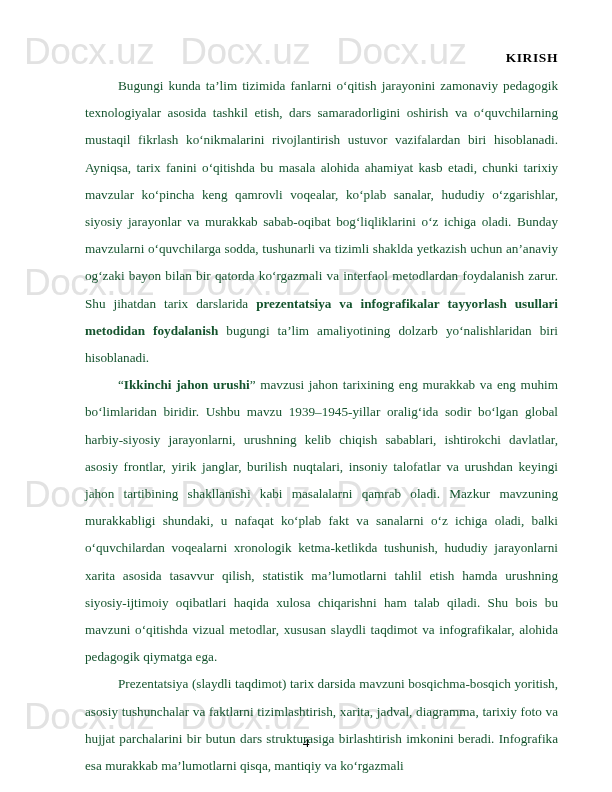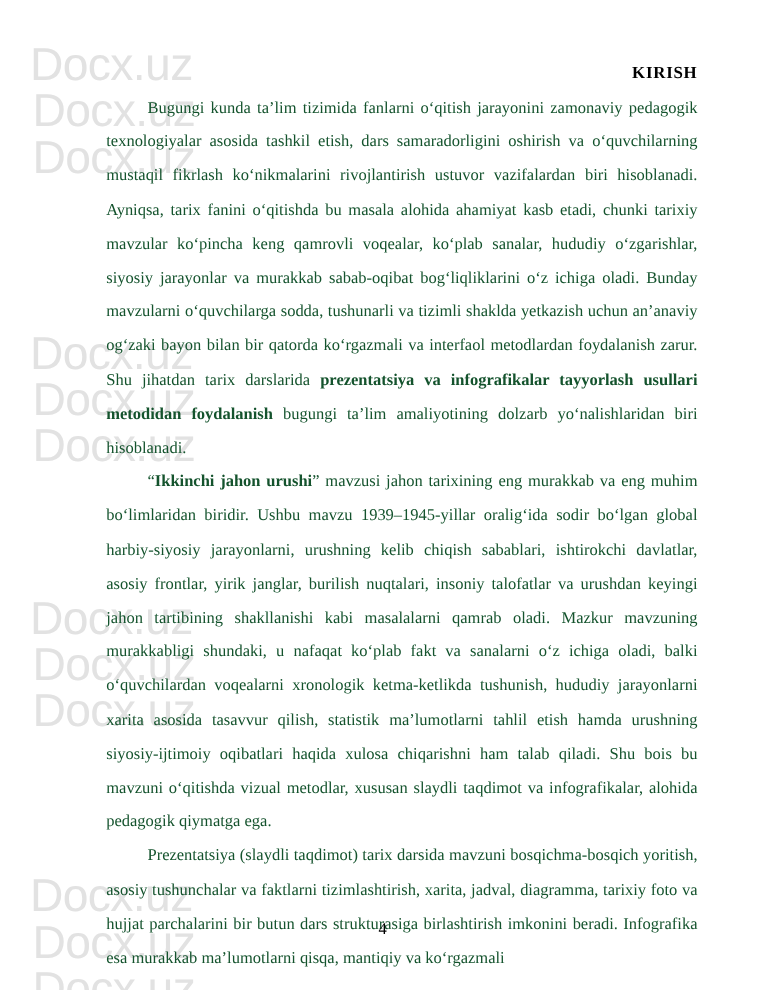--- a/index.html
+++ b/index.html
@@ -23,21 +23,21 @@
     width: 612px;
     height: 792px;
     pointer-events: none;
     z-index: 0;
   }
   .watermark-row {
     position: absolute;
     left: 0;
     width: 612px;
     display: flex;
-    flex-direction: column;
+    flex-direction: row;
     justify-content: flex-start;
   }
   .watermark-text {
     font-family: "Liberation Sans", sans-serif;
     font-size: 37px;
     font-weight: 400;
     color: #e2e2e2;
     letter-spacing: -0.5px;
     white-space: nowrap;
     line-height: 1;

